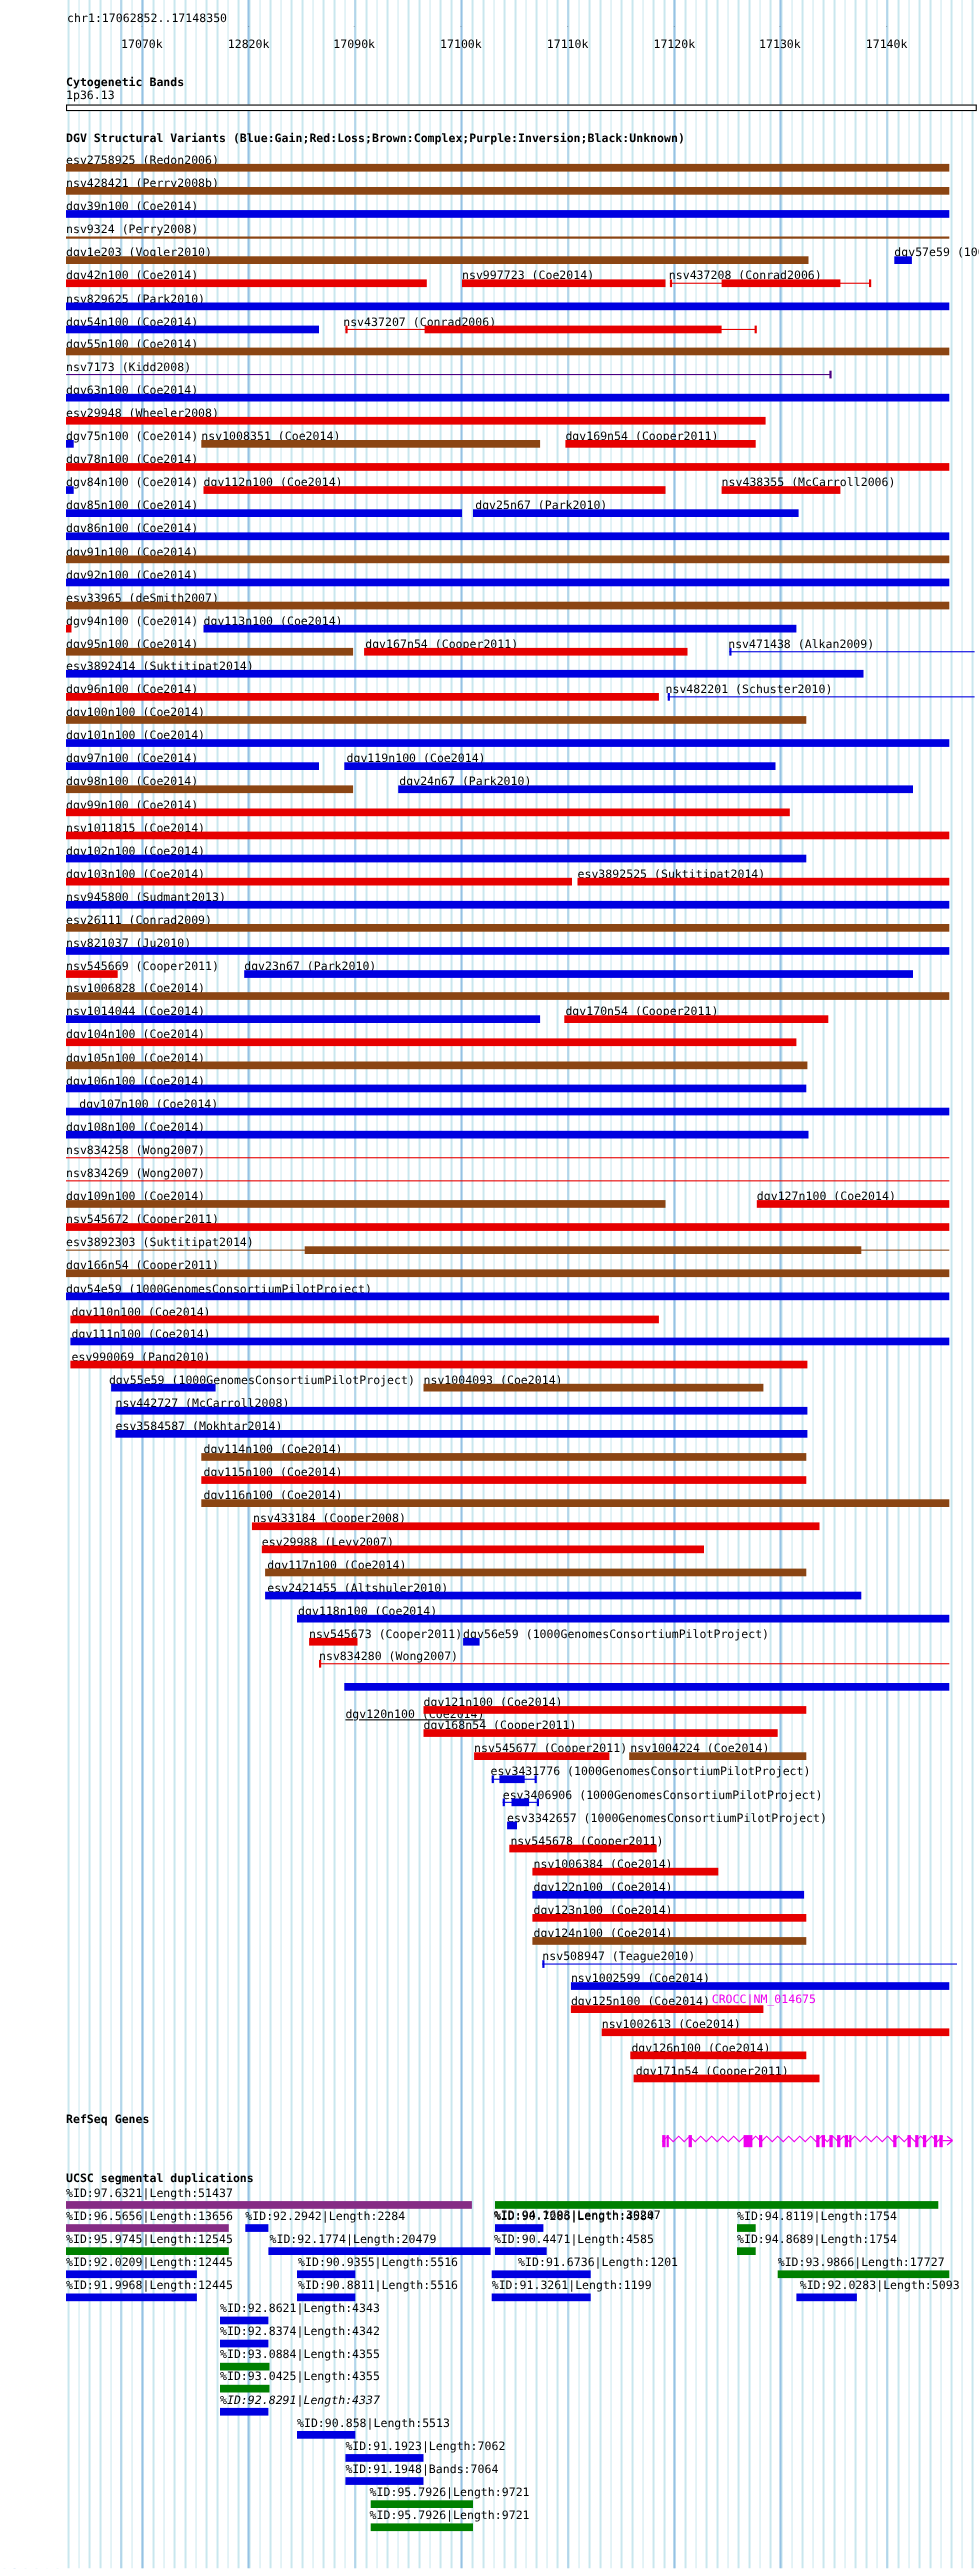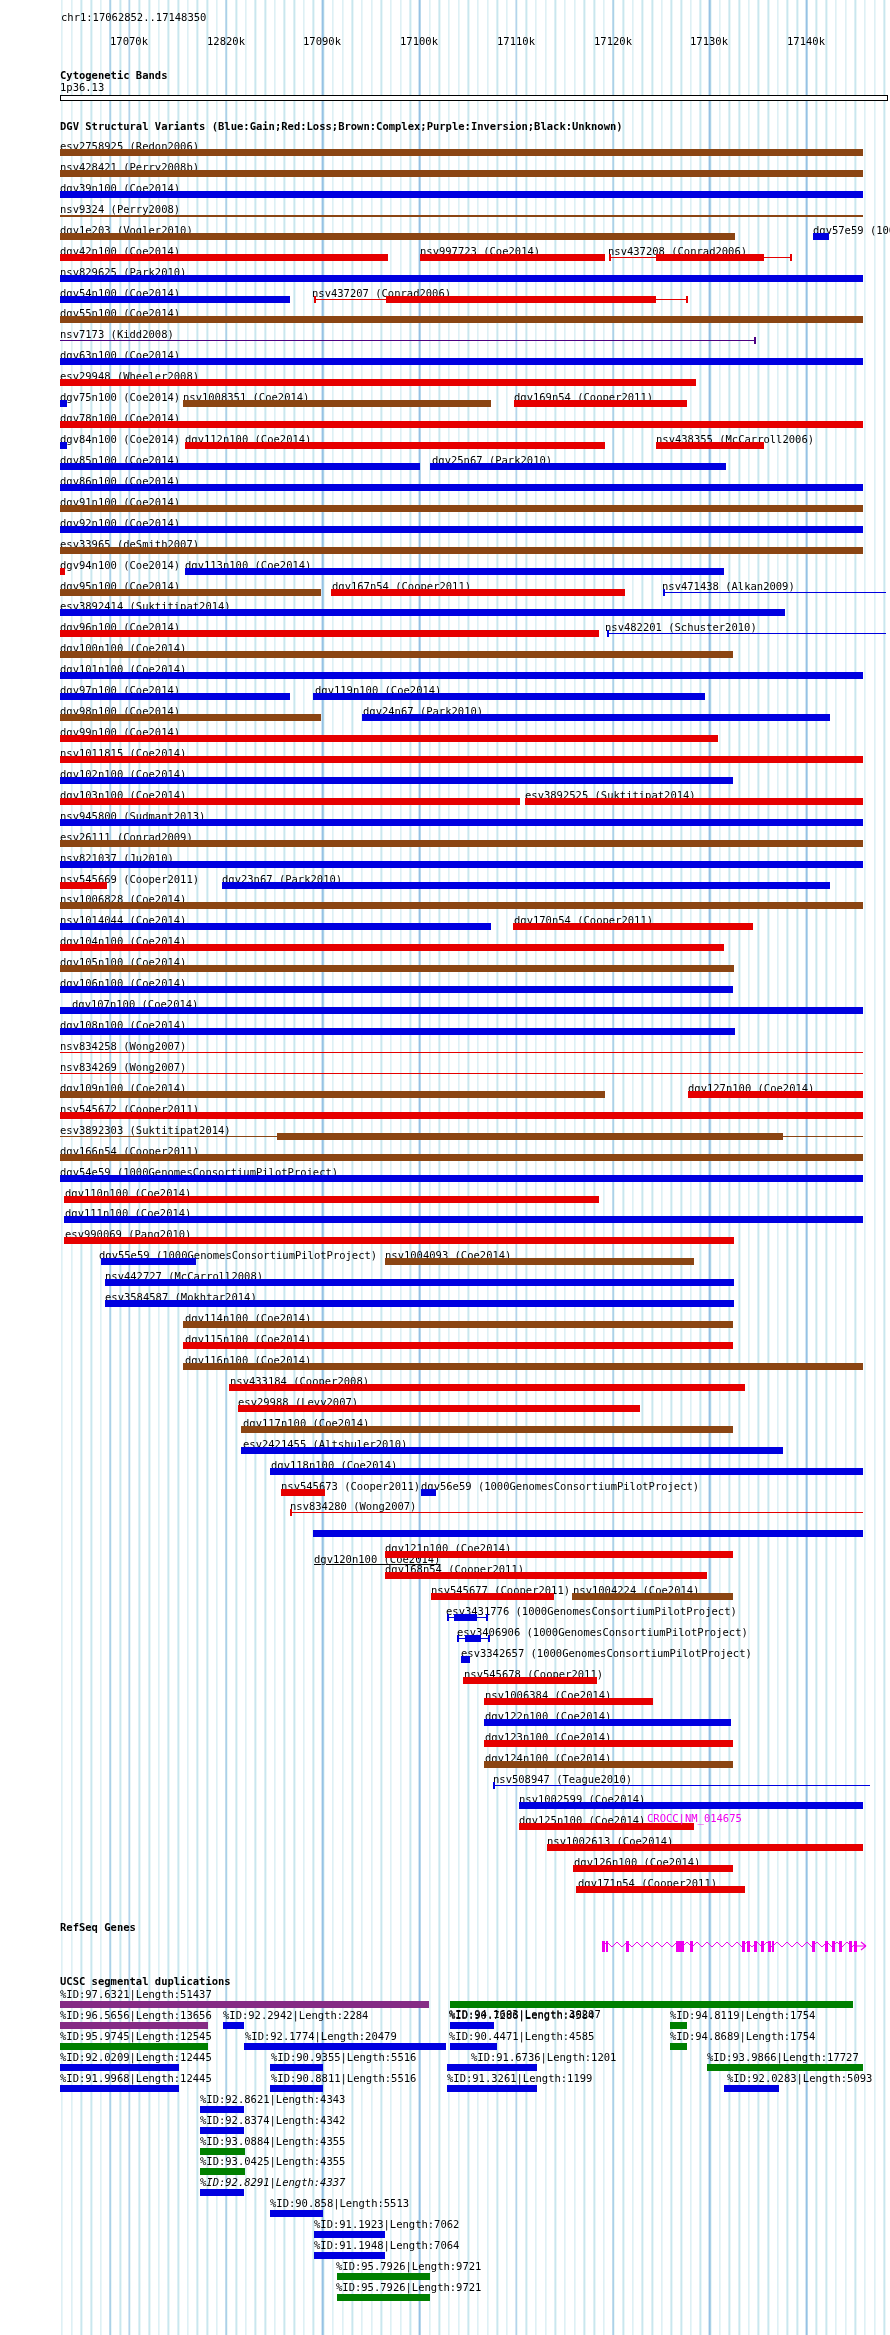--- a/index.html
+++ b/index.html
@@ -344,20 +344,20 @@
       <div class="lbl" style="left: 200px; top: 2136px; position: absolute;">%ID:93.0884|Length:4355</div>
       <div style="position: absolute; left: 200px; top: 2148px; width: 45px; height: 7px; background: rgb(0, 128, 0);"></div>
       <div class="lbl" style="left: 200px; top: 2156px; position: absolute;">%ID:93.0425|Length:4355</div>
       <div style="position: absolute; left: 200px; top: 2168px; width: 45px; height: 7px; background: rgb(0, 128, 0);"></div>
       <div class="lbl" style="left: 200px; top: 2177px; position: absolute; font-style: italic;">%ID:92.8291|Length:4337</div>
       <div style="position: absolute; left: 200px; top: 2189px; width: 44px; height: 7px; background: rgb(0, 0, 224);"></div>
       <div class="lbl" style="left: 270px; top: 2198px; position: absolute;">%ID:90.858|Length:5513</div>
       <div style="position: absolute; left: 270px; top: 2210px; width: 53px; height: 7px; background: rgb(0, 0, 224);"></div>
       <div class="lbl" style="left: 314px; top: 2219px; position: absolute;">%ID:91.1923|Length:7062</div>
       <div style="position: absolute; left: 314px; top: 2231px; width: 71px; height: 7px; background: rgb(0, 0, 224);"></div>
-      <div class="lbl" style="left: 314px; top: 2240px; position: absolute;">%ID:91.1948|Length:7064</div>
+      <div class="lbl" style="left: 314px; top: 2240px; position: absolute;">%ID:91.1948|Bands:7064</div>
       <div style="position: absolute; left: 314px; top: 2252px; width: 71px; height: 7px; background: rgb(0, 0, 224);"></div>
       <div class="lbl" style="left: 336px; top: 2261px; position: absolute;">%ID:95.7926|Length:9721</div>
       <div style="position: absolute; left: 337px; top: 2273px; width: 93px; height: 7px; background: rgb(0, 128, 0);"></div>
       <div class="lbl" style="left: 336px; top: 2282px; position: absolute;">%ID:95.7926|Length:9721</div>
       <div style="position: absolute; left: 337px; top: 2294px; width: 93px; height: 7px; background: rgb(0, 128, 0);"></div>
     </div>
 </div>
 
 </body></html>

